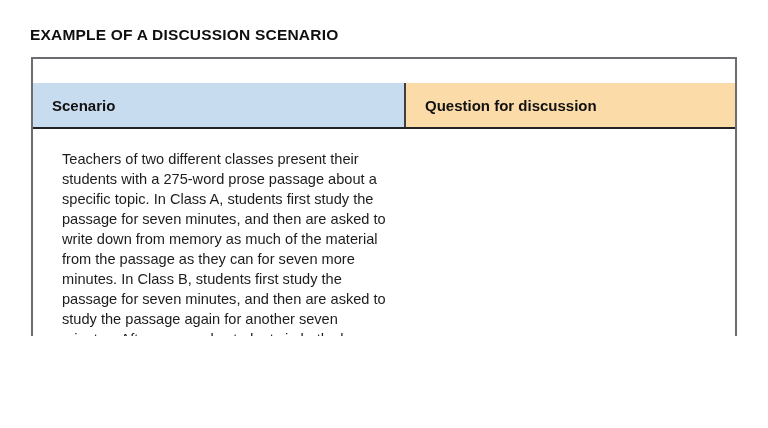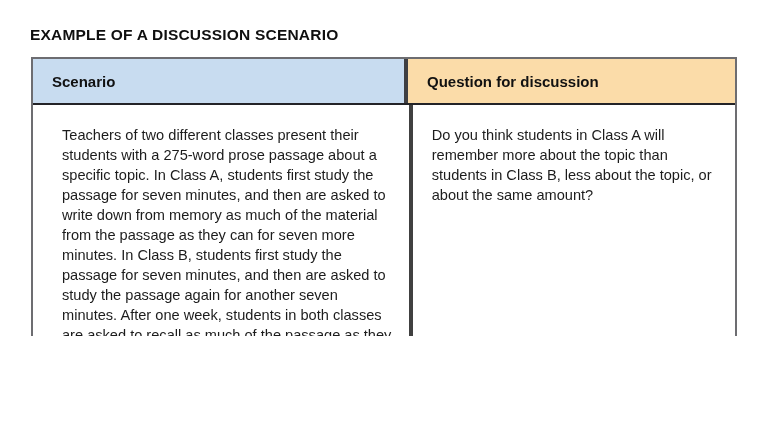--- a/index.html
+++ b/index.html
@@ -37,35 +37,36 @@
     display: flex;
     flex-direction: column;
     background: #ffffff;
   }
   .header-row {
     display: flex;
     flex: 0 0 auto;
     height: 46px;
     box-sizing: border-box;
     border-bottom: 2px solid #232327;
+    margin-top: 24px;
   }
   .body-row {
     display: flex;
     flex: 1 1 auto;
     min-height: 0;
     padding-left: 10px;
   }
   .cell-left {
     width: 52.85%;
     box-sizing: border-box;
   }
   .cell-right {
     width: 47.15%;
     box-sizing: border-box;
-    border-left: 4px solid #404040;
+    border-left: 2px solid #404040;
   }
   .header-cell {
     display: flex;
     align-items: center;
     padding: 0 19px;
     font-size: 15px;
     font-weight: bold;
     color: #111111;
   }
   .header-cell.cell-right {
@@ -102,21 +103,18 @@
         <span>Scenario</span>
       </div>
       <div class="header-cell cell-right" style="background-color: rgb(251, 220, 169);">
         <span>Question for discussion</span>
       </div>
     </div>
     <div class="body-row">
       <div class="body-cell cell-left">
         <p>Teachers of two different classes present their students with a 275-word prose passage about a specific topic. In Class A, students first study the passage for seven minutes, and then are asked to write down from memory as much of the material from the passage as they can for seven more minutes. In Class B, students first study the passage for seven minutes, and then are asked to study the passage again for another seven minutes. After one week, students in both classes are asked to recall as much of the passage as they can remember.</p>
       </div>
-      <div class="body-cell cell-right">
-        <p>Do you think students in Class A will remember more about the topic than students in Class B, less about the topic, or about the same amount?</p>
-      </div>
     </div>
   </div>
 
   <div class="source">Source: Boser, 2019</div>
 
 </div>
 
 </body></html>

